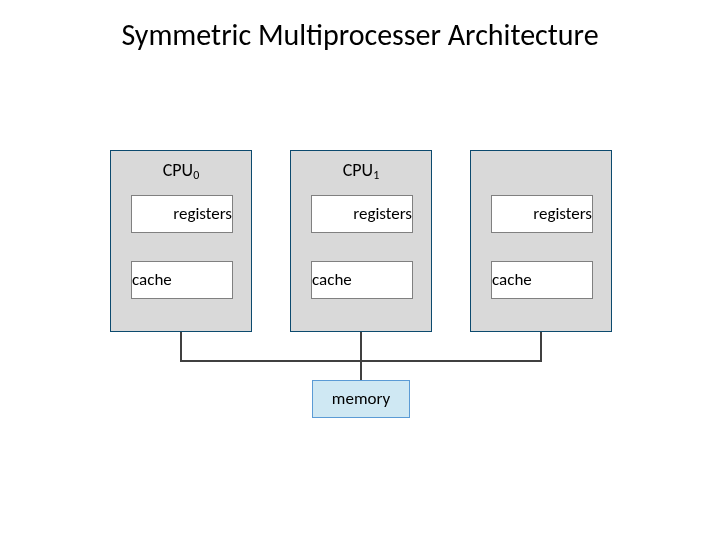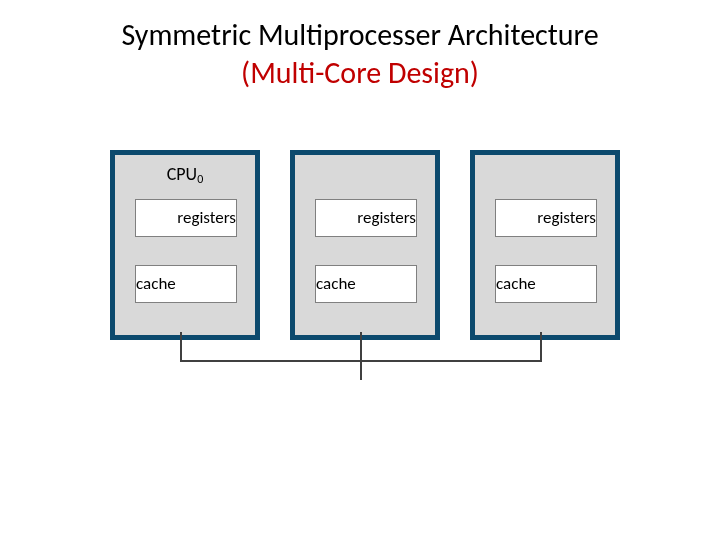--- a/index.html
+++ b/index.html
@@ -1,20 +1,20 @@
 <!DOCTYPE html>
 <html><head>
 <meta charset="utf-8">
 <style>
   html,body{margin:0;padding:0;width:720px;height:540px;background:#fff;font-family:Calibri,Arial,sans-serif;color:#000}
   .slide{position:relative;width:720px;height:540px}
   .title{position:absolute;top:16px;left:0;width:100%;text-align:center;font-size:30px;line-height:1.25}
   .title .line2{color:#c00000}
   .diagram{position:absolute;top:150px;left:0;width:720px;height:260px}
-  .cpu{position:absolute;top:0;width:140px;height:180px;background:#d9d9d9;border:5px solid #0c4a6e}
+  .cpu{position:absolute;top:0;width:140px;height:180px;background:#d9d9d9;border:1px solid #0c4a6e}
   .cpu0{left:110px}
   .cpu1{left:290px}
   .cpu2{left:470px}
   .cpu-label{position:absolute;top:8px;left:0;width:100%;text-align:center;font-size:18px}
   .cpu-label sub{font-size:12px;vertical-align:baseline;position:relative;top:3px}
   .regbox{position:absolute;top:44px;left:20px;width:100px;height:36px;background:#fff;border:1px solid #808080;font-size:17px;text-align:right;line-height:36px}
   .cachebox{position:absolute;top:110px;left:20px;width:100px;height:36px;background:#fff;border:1px solid #808080;font-size:17px;text-align:left;line-height:36px}
   .mem{position:absolute;top:230px;left:312px;width:96px;height:36px;background:#cfe8f3;border:1px solid #5b9bd5;font-size:17px;text-align:center;line-height:36px}
   
   .wire{position:absolute;background:#404040}
@@ -23,43 +23,46 @@
   .drop1{left:360px;top:182px;width:2px;height:30px}
   .drop2{left:540px;top:182px;width:2px;height:30px}
   .tomem{left:360px;top:210px;width:2px;height:20px}
 </style>
 </head>
 <body>
 
 <div class="slide">
   <div class="title">
     <span>Symmetric Multiprocesser Architecture</span><br>
-    <span class="line2">(Multi-Core Design)</span>
   </div>
 
   <div class="diagram">
 
     <div class="cpu cpu0">
       <div class="cpu-label">
         <span>CPU</span><sub>0</sub>
       </div>
       <div class="regbox">registers</div>
       <div class="cachebox">cache</div>
     </div>
 
     <div class="cpu cpu1">
+      <div class="cpu-label">
+        <span>CPU</span><sub>1</sub>
+      </div>
       <div class="regbox">registers</div>
       <div class="cachebox">cache</div>
     </div>
 
     <div class="cpu cpu2">
       <div class="regbox">registers</div>
       <div class="cachebox">cache</div>
     </div>
 
     <div class="wire drop0"></div>
     <div class="wire drop1"></div>
     <div class="wire drop2"></div>
     <div class="wire bus"></div>
     <div class="wire tomem"></div>
 
+    <div class="mem">memory</div>
   </div>
 </div>
 
 </body></html>

